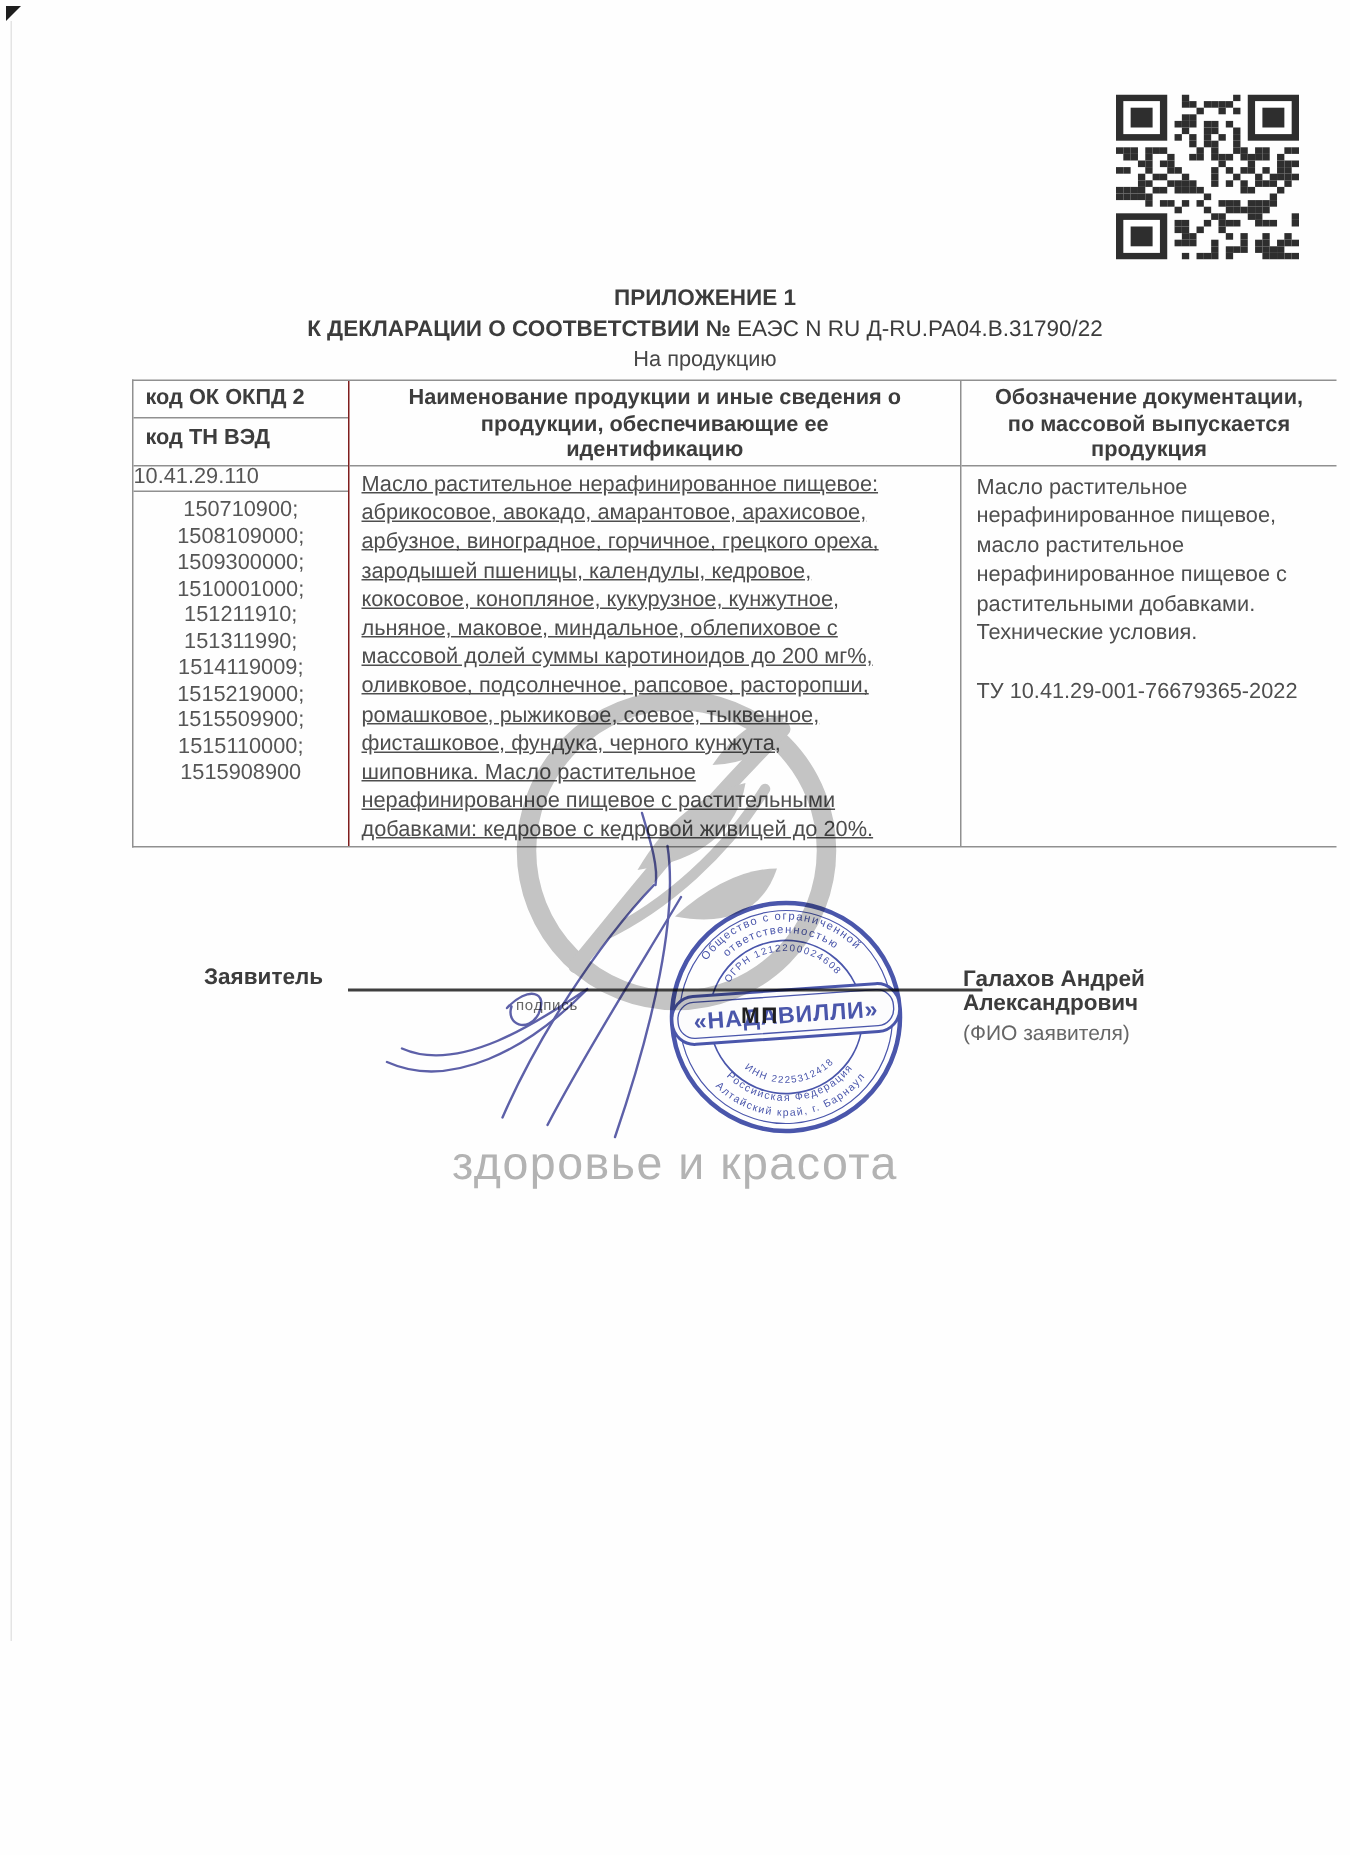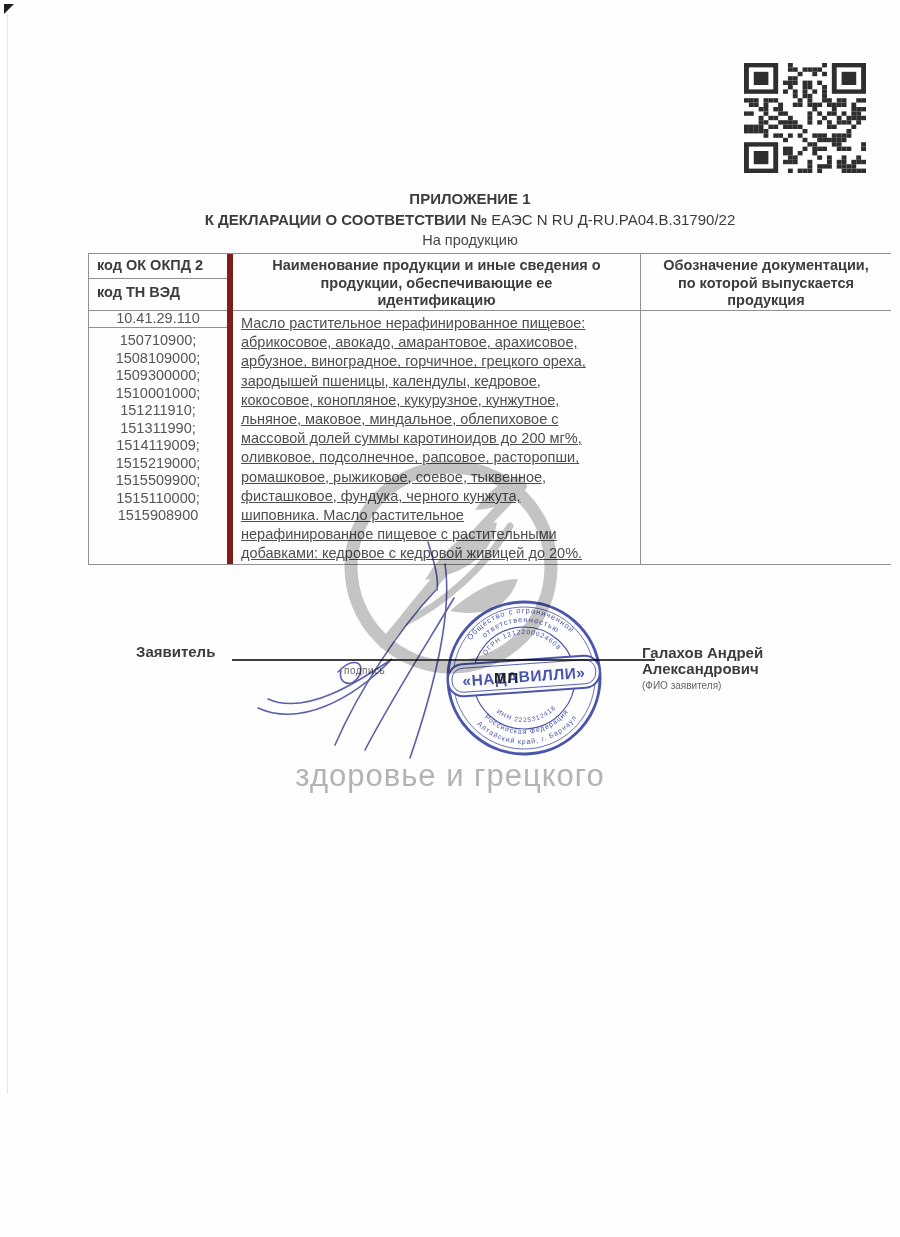--- a/index.html
+++ b/index.html
@@ -16,49 +16,49 @@
   .t1{font-weight:bold;font-size:15px;color:#3c3c3c;}
   .t2{font-size:15px;color:#3c3c3c;}
   .t2 .b{font-weight:bold;}
   .t3{font-size:14.5px;color:#474747;}
   
   .tbl{position:absolute;left:88px;top:253px;width:803px;height:312px;display:flex;
        border-top:1px solid #909090;border-left:1px solid #909090;border-bottom:1px solid #909090;
        box-sizing:border-box;font-size:14.5px;}
   .tbl *{box-sizing:border-box;}
   .col{height:100%;}
-  .col1{width:144px;border-right:6px solid #7f1d1d;}
+  .col1{width:144px;border-right:1px solid #7f1d1d;}
   .col2{width:408px;border-right:1px solid #909090;}
   .col3{flex:1;}
   .hcell{font-weight:bold;color:#3d3d3d;}
   .h1a{height:25px;border-bottom:1px solid #909090;padding:3px 0 0 8px;}
   .h1b{height:32px;border-bottom:1px solid #909090;padding:5px 0 0 8px;}
   .hdr{height:57px;border-bottom:1px solid #909090;text-align:center;
        padding-top:3px;line-height:17.5px;white-space:pre-line;}
-  .okpd{height:17px;border-bottom:1px solid #909090;text-align:center;line-height:15px;color:#555;}
+  .okpd{height:17px;border-bottom:1px solid #909090;line-height:15px;color:#555;}
   .codes{padding-top:4px;text-align:center;line-height:17.5px;white-space:pre-line;color:#555;}
   .body2{padding:3px 14px 0 8px;line-height:19.2px;white-space:pre-line;color:#4e4e4e;text-decoration:underline;}
   .body3{padding:5px 4px 0 10px;line-height:19.4px;white-space:pre-line;color:#4e4e4e;}
   
   .leaf-wm{position:absolute;left:332px;top:448px;width:238px;height:238px;
            mix-blend-mode:multiply;opacity:.72;}
   .brand-wm{position:absolute;left:0;top:650px;width:900px;text-align:center;
             font-size:97px;font-weight:bold;color:#9b9b9b;letter-spacing:0px;
             mix-blend-mode:multiply;opacity:.85;line-height:97px;}
   .tagline-wm{position:absolute;left:0;top:758px;width:900px;text-align:center;
             font-size:31px;color:#b4b4b4;mix-blend-mode:multiply;letter-spacing:1px;}
   
   .applicant{position:absolute;left:136px;top:643px;font-size:15px;font-weight:bold;color:#3c3c3c;text-align:right;}
   .sig-line{position:absolute;left:232px;top:659px;width:423px;border-top:2px solid #3f3f3f;}
   .sig-caption{position:absolute;left:344px;top:665px;font-size:10px;color:#666;letter-spacing:.5px;}
   .sig-scribble{position:absolute;left:240px;top:530px;width:280px;height:235px;
             mix-blend-mode:multiply;opacity:.9;}
   .name-block{position:absolute;left:642px;top:645px;width:216px;text-align:left;}
   .name{font-size:15px;font-weight:bold;color:#3c3c3c;line-height:16px;}
-  .name-cap{font-size:10px;color:#666;margin-top:3px;}
+  .name-cap{font-size:14px;color:#666;margin-top:3px;}
   .stamp{position:absolute;left:442px;top:596px;width:164px;height:164px;
          transform:rotate(-4deg);mix-blend-mode:multiply;opacity:.92;}
   .stamp text{font-family:"Liberation Sans",sans-serif;}
   .mp{position:absolute;left:494px;top:669px;font-size:15px;font-weight:bold;
       color:#1f1f1f;letter-spacing:1px;text-align:right;}
 </style>
 </head>
 <body>
 
 <div class="page">
@@ -314,39 +314,47 @@
 массовой долей суммы каротиноидов до 200 мг%,
 оливковое,  подсолнечное, рапсовое, расторопши,
 ромашковое, рыжиковое, соевое, тыквенное,
 фисташковое, фундука,  черного кунжута,
 шиповника. Масло растительное
 нерафинированное пищевое с растительными
 добавками: кедровое с кедровой живицей до 20%.</div>
     </div>
     <div class="col col3">
       <div class="hcell hdr">Обозначение документации,
-по которой выпускается
+по массовой выпускается
 продукция</div>
+      <div class="body3">Масло растительное
+нерафинированное пищевое,
+масло растительное
+нерафинированное пищевое с
+растительными добавками.
+Технические условия.
+
+ТУ 10.41.29-001-76679365-2022</div>
     </div>
   </div>
 
   <svg class="leaf-wm" viewBox="0 0 238 238">
     <g fill="none" stroke="#aeaeae" stroke-linecap="round">
       <circle cx="119" cy="119" r="100" stroke-width="13"></circle>
       <path d="M52,196 C90,150 135,92 190,38" stroke-width="10"></path>
       <path d="M70,176 C112,156 152,120 178,78" stroke-width="7"></path>
     </g>
     <g fill="#aeaeae">
       <path d="M93,132 q28,-48 72,-58 q-8,48 -72,58 z"></path>
       <path d="M118,163 q36,-32 68,-32 q-14,42 -68,32 z"></path>
       <path d="M143,62 q20,-30 48,-34 q-6,32 -48,34 z"></path>
     </g>
   </svg>
 
-  <div class="tagline-wm">здоровье и грецкого</div>
+  <div class="tagline-wm">здоровье и красота</div>
 
   <div class="applicant">Заявитель</div>
   <div class="sig-line"></div>
   <div class="sig-caption">подпись</div>
 
   <svg class="sig-scribble" viewBox="0 0 280 235">
     <g fill="none" stroke="#4b4fa0" stroke-width="1.6" stroke-linecap="round">
       <path d="M95,215 C118,162 158,100 196,60"></path>
       <path d="M125,220 C150,172 186,115 214,68"></path>
       <path d="M205,34 C212,80 196,152 170,228"></path>

